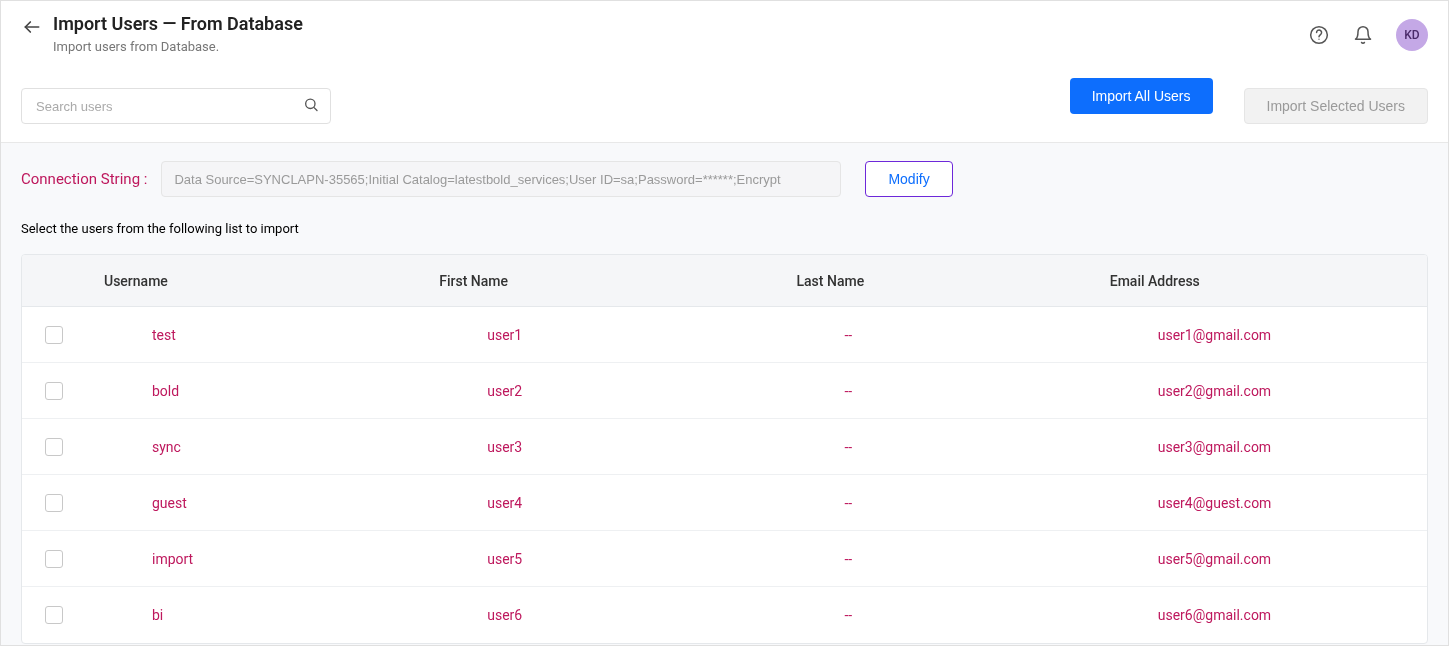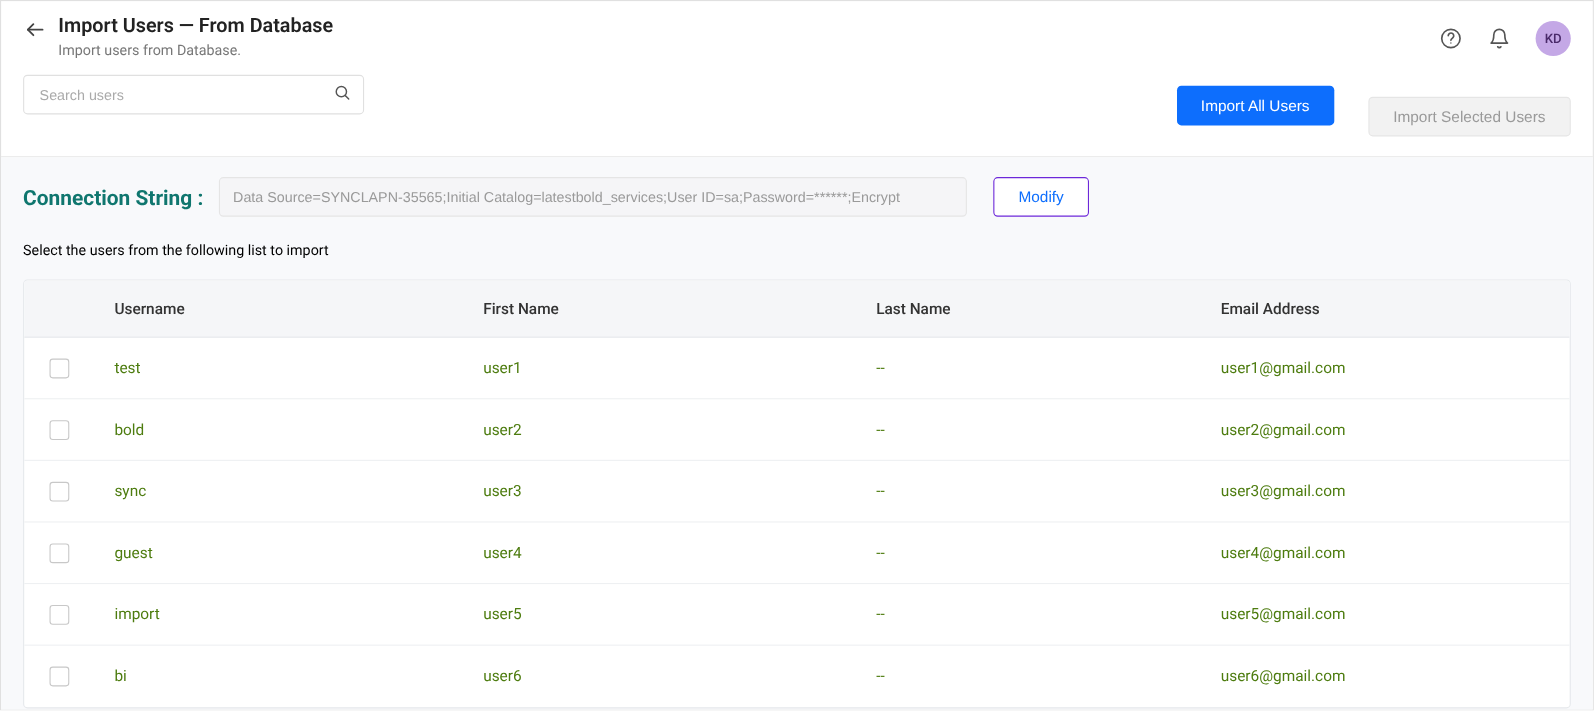--- a/index.html
+++ b/index.html
@@ -77,21 +77,21 @@
     color: #4a2a6a;
     font-size: 12px;
     font-weight: 500;
     display: flex;
     align-items: center;
     justify-content: center;
     cursor: pointer;
   }
   .toolbar {
     display: flex;
-    align-items: flex-start;
+    align-items: flex-end;
     justify-content: space-between;
     padding: 14px 20px 18px 20px;
     border-bottom: 1px solid #e8e8e8;
   }
   .search-wrap {
     position: relative;
     width: 310px;
   }
   .search-input {
     width: 100%;
@@ -146,24 +146,23 @@
     flex: 1;
     padding: 18px 20px 16px 20px;
     overflow: hidden;
   }
   .conn-row {
     display: flex;
     align-items: center;
     gap: 14px;
   }
   .conn-label {
-    font-size: 19px;
-    color: #0f766e;
+    font-size: 15px;
+    color: #be185d;
     white-space: nowrap;
-    font-weight: bold;
   }
   .conn-input {
     width: 680px;
     height: 36px;
     border: 1px solid #e5e5e5;
     background: #f5f5f7;
     border-radius: 4px;
     padding: 0 12px;
     font-size: 13px;
     color: #777;
@@ -204,21 +203,22 @@
     font-weight: 500;
     color: #333;
   }
   .grid-row {
     display: grid;
     grid-template-columns: 64px 1fr 1fr 1fr 1fr;
     height: 56px;
     align-items: center;
     border-bottom: 1px solid #eef0f2;
     font-size: 14px;
-    color: #4d7c0f;
+    color: #be185d;
+    gap: 48px;
   }
   .grid-row:last-child { border-bottom: none; }
   .cell { padding: 0 8px 0 18px; }
   .cell-check {
     display: flex;
     align-items: center;
     justify-content: center;
   }
   .chk {
     width: 18px;
@@ -327,21 +327,21 @@
         <div class="cell col-lastname">--</div>
         <div class="cell">user3@gmail.com</div>
       </div>
       <div class="grid-row">
         <div class="cell-check">
             <div class="chk"></div>
           </div>
         <div class="cell">guest</div>
         <div class="cell">user4</div>
         <div class="cell col-lastname">--</div>
-        <div class="cell">user4@gmail.com</div>
+        <div class="cell">user4@guest.com</div>
       </div>
       <div class="grid-row">
         <div class="cell-check">
             <div class="chk"></div>
           </div>
         <div class="cell">import</div>
         <div class="cell">user5</div>
         <div class="cell col-lastname">--</div>
         <div class="cell">user5@gmail.com</div>
       </div>

